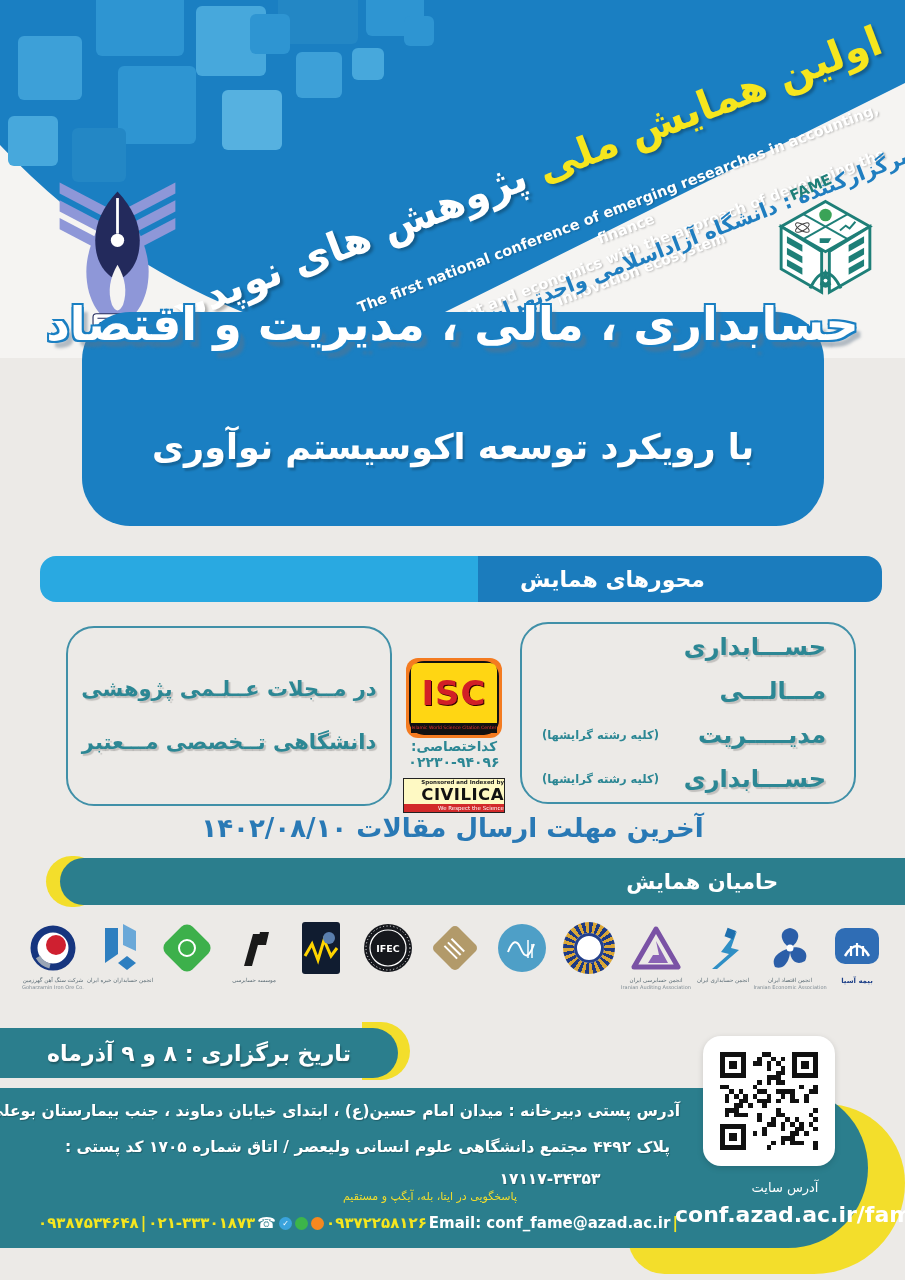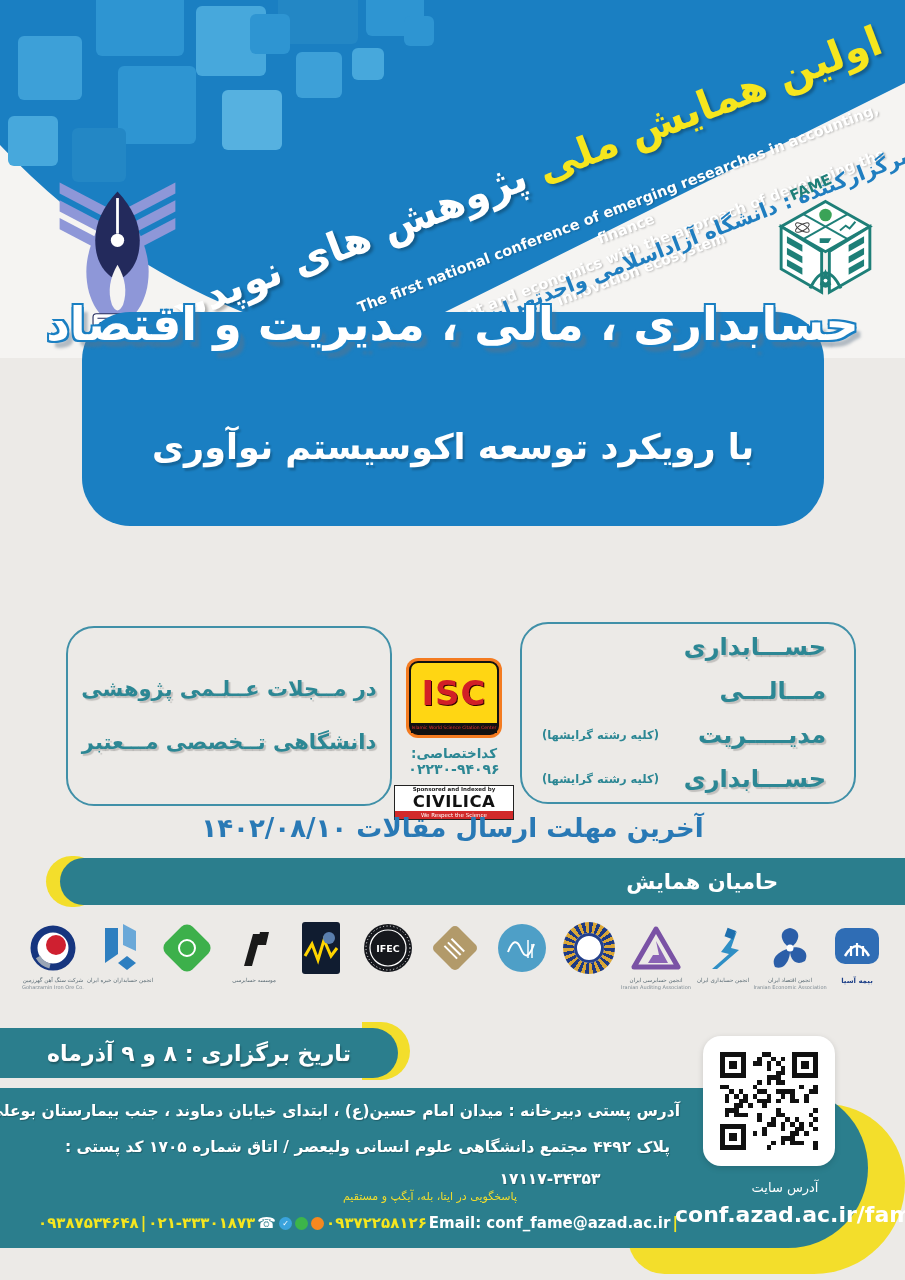--- a/index.html
+++ b/index.html
@@ -46,29 +46,29 @@
              justify-content:center;gap:4px;}
   .topic-row{display:flex;direction:rtl;justify-content:space-between;align-items:center;
              padding:0 28px 0 20px;height:40px;}
   .topic-name{color:#2c8794;font-weight:bold;font-size:24px;white-space:nowrap;
               text-shadow:2px 2px 1px rgba(0,0,0,.18);}
   .topic-note{color:#2c8794;font-size:11.5px;font-weight:bold;white-space:nowrap;}
 
   
   .isc-block{left:402px;top:658px;width:104px;display:flex;flex-direction:column;align-items:center;}
   .isc-logo{width:96px;height:80px;background:#f47b20;border-radius:12px;padding:3px;box-sizing:border-box;}
-  .isc-inner{width:100%;height:100%;background:#111;border-radius:9px;padding:2px;box-sizing:border-box;
+  .isc-inner{width:100%;height:100%;background:#111;border-radius:15px;padding:2px;box-sizing:border-box;
              display:flex;flex-direction:column;}
   .isc-yellow{flex:1;background:#ffd613;border-radius:7px 7px 0 0;display:flex;align-items:center;justify-content:center;
               color:#d21f26;font-weight:bold;font-size:34px;letter-spacing:1px;
               text-shadow:1px 1px 0 #300;}
   .isc-strip{height:10px;background:#111;color:#e33;font-size:4.5px;text-align:center;line-height:10px;white-space:nowrap;overflow:hidden;}
-  .isc-code-label{margin-top:7px;color:#2c8794;font-weight:bold;font-size:13.5px;direction:rtl;}
+  .isc-code-label{color:#2c8794;font-weight:bold;font-size:13.5px;direction:rtl;}
   .isc-code{color:#2c8794;font-weight:bold;font-size:14px;letter-spacing:1px;direction:ltr;}
-  .civilica{margin-top:8px;width:120px;border:1.5px solid #222;background:#ffffff;box-sizing:border-box;text-align:center;}
+  .civilica{margin-top:8px;width:102px;border:1.5px solid #222;background:#fef9c3;box-sizing:border-box;text-align:right;}
   .civ-top{font-size:5.5px;font-weight:bold;color:#222;line-height:7px;white-space:nowrap;overflow:hidden;}
   .civ-name{font-size:16.5px;font-weight:bold;color:#111;letter-spacing:.5px;line-height:18px;}
   .civ-bottom{background:#d22a2a;color:#fff;font-size:5.5px;line-height:8px;white-space:nowrap;overflow:hidden;}
 
   
   .deadline{left:0;top:813px;width:905px;text-align:center;direction:rtl;color:#2979b5;
             font-weight:bold;font-size:26px;}
 
   
   .accent{background:#f3de2b;position:absolute;}
@@ -204,20 +204,23 @@
       <path d="M54,118 Q70,86 86,118" stroke="#1e7f78" stroke-width="3" fill="none"></path>
       <path d="M70,98 L64,114 Q70,121 76,114 Z" fill="#1e7f78"></path>
       <circle cx="70" cy="110" r="2" fill="#fff"></circle>
     </svg>
   </div>
 
   <div class="abs blue-panel"></div>
   <div class="abs big-title">حسابداری ، مالی ، مدیریت و اقتصاد</div>
   <div class="abs sub-title">با رویکرد توسعه اکوسیستم نوآوری</div>
 
+  <div class="abs topics-bar">
+    <span>محورهای همایش</span>
+  </div>
 
   <div class="abs box left-box">
     <div>در مــجلات عــلـمی پژوهشی</div>
     <div>دانشگاهی تــخصصی مـــعتبر</div>
   </div>
 
   <div class="abs isc-block">
     <div class="isc-logo">
       <div class="isc-inner">
         <div class="isc-yellow">ISC</div>

